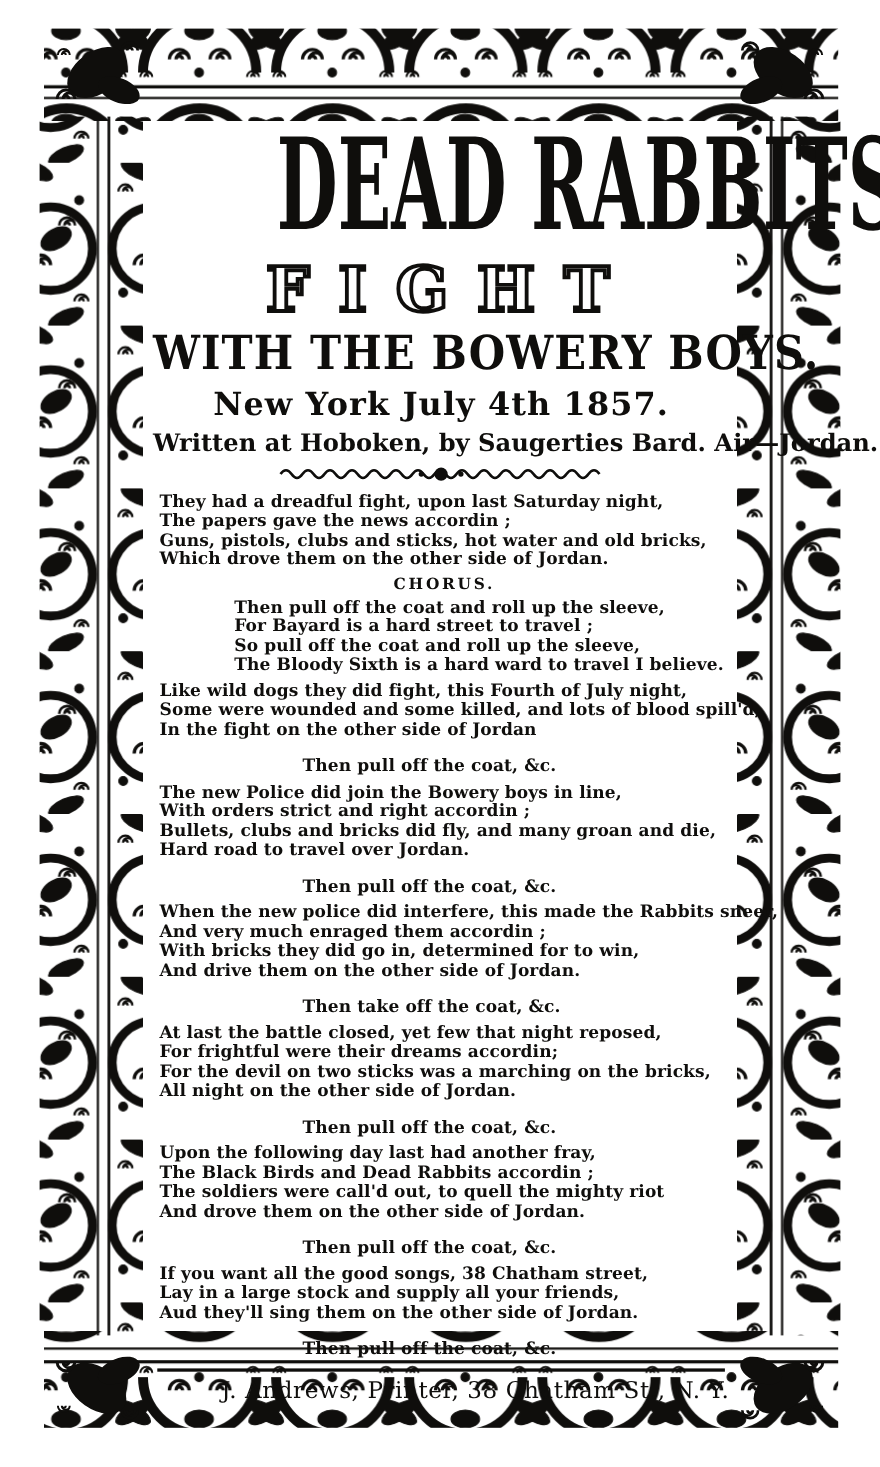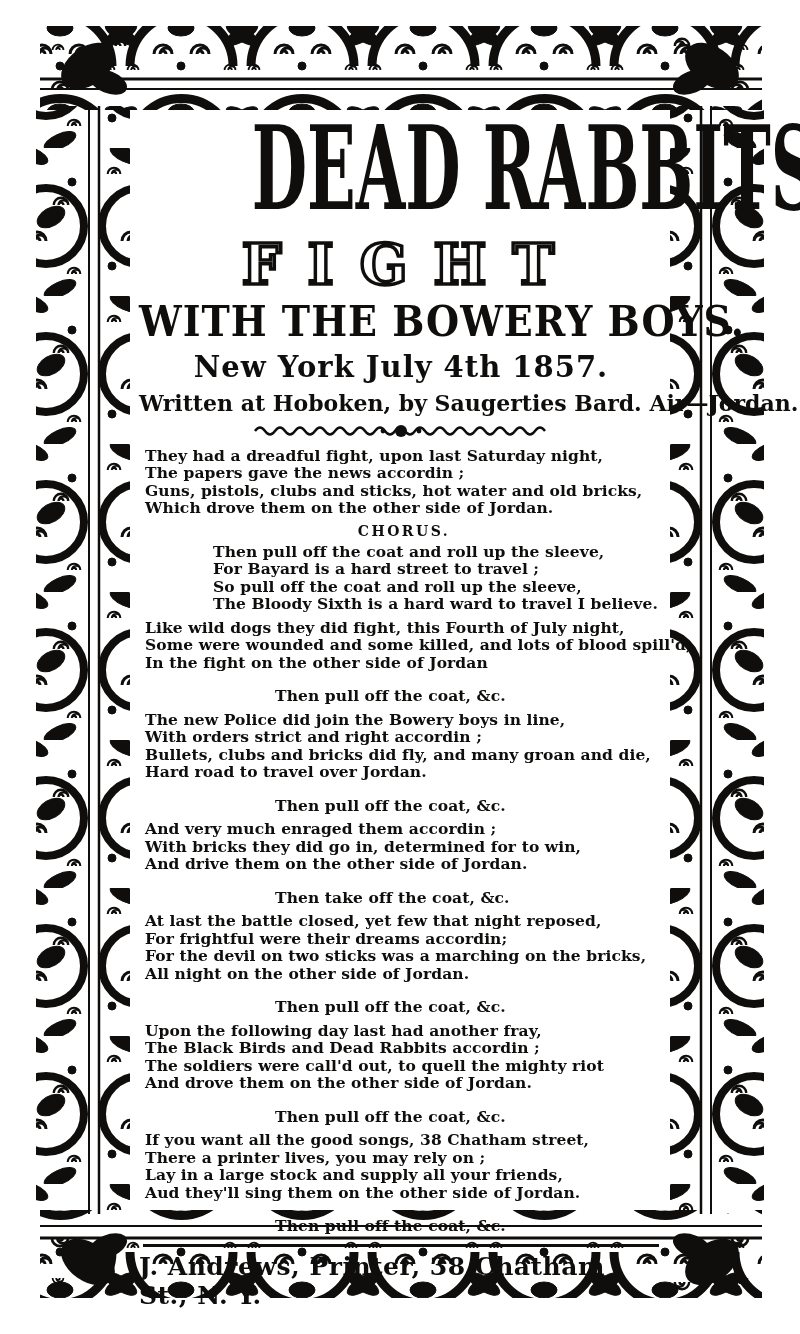--- a/index.html
+++ b/index.html
@@ -31,21 +31,21 @@
   .divider{display:block;margin:7px auto 8px;}
 
   .body{text-align:left;margin-top:4px;padding-left:6px;}
   .stanza{margin:0 0 6px 0;}
   .line{font-size:15.5px;line-height:17.5px;font-weight:bold;white-space:nowrap;letter-spacing:0.1px;}
   .chorus-head{text-align:center;font-weight:bold;font-size:14px;letter-spacing:2.5px;margin:5px 0 4px;}
   .chorus .line{padding-left:68px;}
   .refrain{padding-left:130px;margin-top:16px;}
 
   .imprint-rule{border-top:3px solid #0f0e0c;width:516px;margin:9px auto 5px;}
-  .imprint{text-align:left;font-weight:bold;font-size:25px;letter-spacing:0.5px;}
+  .imprint{text-align:right;font-weight:normal;font-size:21px;letter-spacing:0.5px;}
 </style>
 </head>
 <body>
 
 <div class="page">
 
   <svg class="border-svg" viewBox="0 0 800 1334" aria-hidden="true">
     <defs>
       <path id="sp1" d="M -9 0 a 9 9 0 1 1 18 0 a 6 6 0 1 0 -12 0 a 3 3 0 1 1 6 0" fill="none" stroke-width="3"></path>
       <g id="cornerBlob">
@@ -162,20 +162,21 @@
 
       <div class="stanza">
         <div class="line">The new Police did join the Bowery boys in line,</div>
         <div class="line">With orders strict and right accordin ;</div>
         <div class="line">Bullets, clubs and bricks did fly, and many groan and die,</div>
         <div class="line">Hard road to travel over Jordan.</div>
         <div class="line refrain">Then pull off the coat, &amp;c.</div>
       </div>
 
       <div class="stanza">
+        <div class="line">When the new police did interfere, this made the Rabbits sneer,</div>
         <div class="line">And very much enraged them accordin ;</div>
         <div class="line">With bricks they did go in, determined for to win,</div>
         <div class="line">And drive them on the other side of Jordan.</div>
         <div class="line refrain">Then take off the coat, &amp;c.</div>
       </div>
 
       <div class="stanza">
         <div class="line">At last the battle closed, yet few that night reposed,</div>
         <div class="line">For frightful were their dreams accordin;</div>
         <div class="line">For the devil on two sticks was a marching on the bricks,</div>
@@ -186,21 +187,20 @@
       <div class="stanza">
         <div class="line">Upon the following day last had another fray,</div>
         <div class="line">The Black Birds and Dead Rabbits accordin ;</div>
         <div class="line">The soldiers were call'd out, to quell the mighty riot</div>
         <div class="line">And drove them on the other side of Jordan.</div>
         <div class="line refrain">Then pull off the coat, &amp;c.</div>
       </div>
 
       <div class="stanza">
         <div class="line">If you want all the good songs, 38 Chatham street,</div>
-        <div class="line">There a printer lives, you may rely on ;</div>
         <div class="line">Lay in a large stock and supply all your friends,</div>
         <div class="line">Aud they'll sing them on the other side of Jordan.</div>
         <div class="line refrain">Then pull off the coat, &amp;c.</div>
       </div>
 
     </div>
 
     <div class="imprint-rule"></div>
     <div class="imprint">J. Andrews, Printer, 38 Chatham St., N. Y.</div>
 

